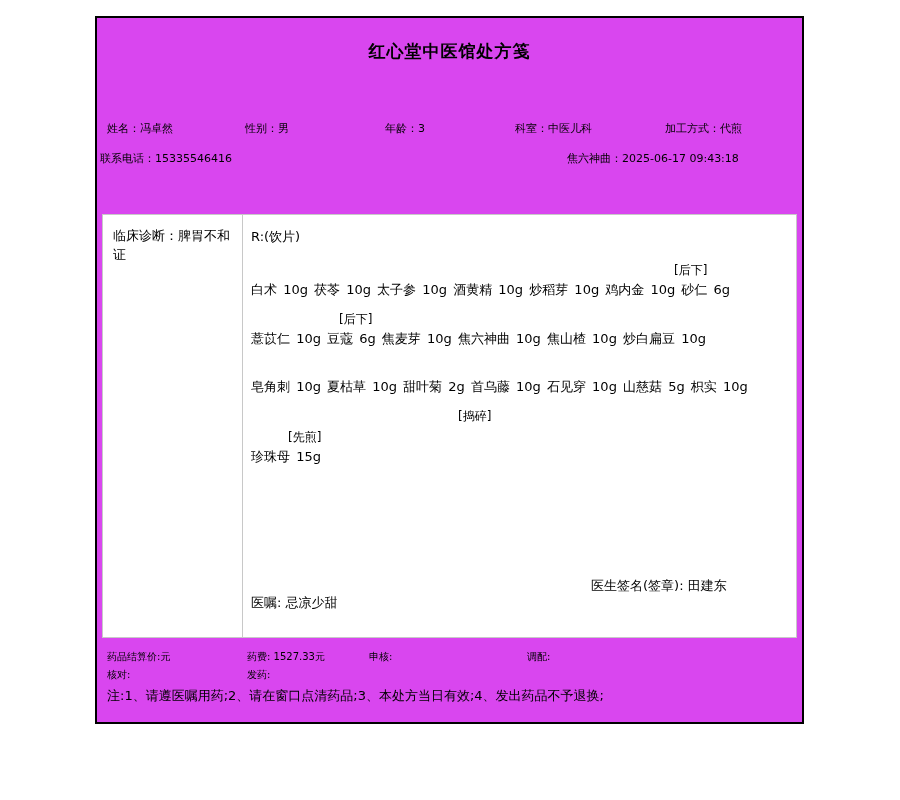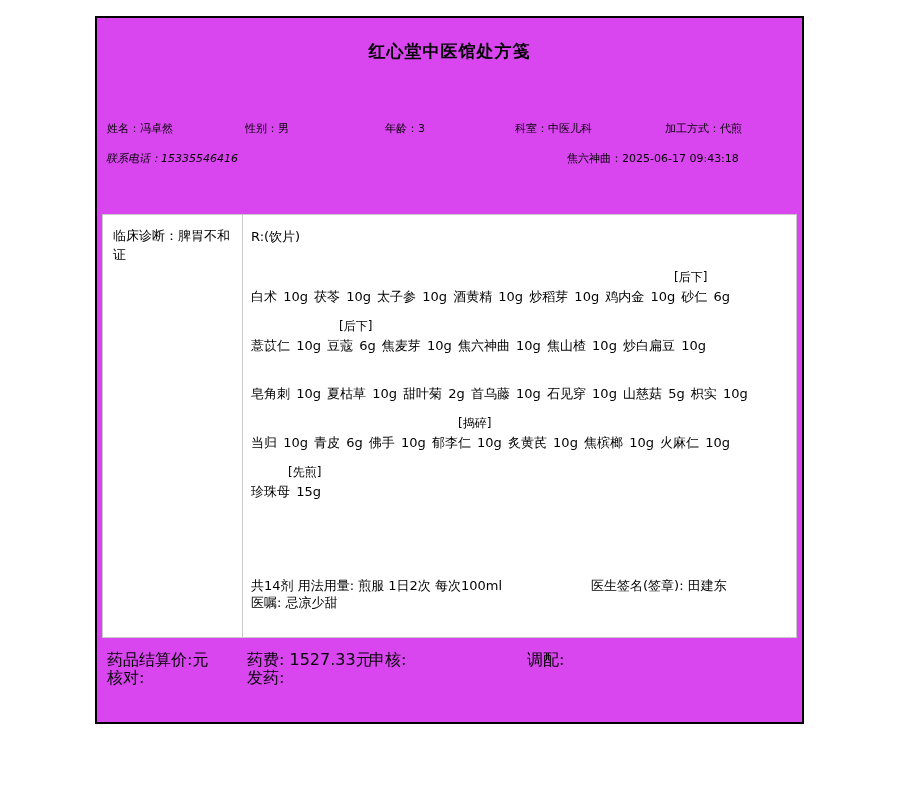--- a/index.html
+++ b/index.html
@@ -14,45 +14,45 @@
   }
   .title {
     position:absolute; top:22px; left:0; width:100%;
     text-align:center; font-size:17px; font-weight:bold; letter-spacing:1px;
   }
   .pfield { position:absolute; font-size:11px; white-space:nowrap; }
   .row1 { top:103px; }
   .row2 { top:133px; }
   .f-name { left:10px; }  .f-gender { left:148px; } .f-age { left:288px; }
   .f-dept { left:418px; } .f-proc { left:568px; }
-  .f-phone { left:9px;font-style:italic; } .f-rxno { left:153px; }  .f-time { left:470px; }
+  .f-phone { left:3px; } .f-rxno { left:153px; }  .f-time { left:470px; }
 
   .rxbox {
     position:absolute; left:5px; top:196px; width:695px; height:424px;
     border:1px solid #c8c8c8; background:#fff;
   }
   .diag-cell {
     position:absolute; left:0; top:0; width:140px; height:100%;
     border-right:1px solid #c8c8c8; padding:11px 1px 0 10px;
     font-size:13px; line-height:19px;
   }
   .rx-cell {
     position:absolute; left:140px; top:0; right:0; bottom:0;
     padding:13px 8px 0 8px; font-size:13px;
   }
-  .rx-header { line-height:18px; margin-bottom:21px; }
+  .rx-header { line-height:18px; margin-bottom:14px; }
   .rx-line { white-space:nowrap; }
   .rx-tag  { font-size:12px; line-height:21px; height:21px; }
   .rx-meds { font-size:13px; line-height:18px; margin-bottom:10px; word-spacing:2px; }
   .rx-spacer { height:20px; }
   .rx-summary { position:absolute; top:362px; left:8px; white-space:nowrap; }
   .rx-doctor  { position:absolute; top:362px; left:348px; white-space:nowrap; }
   .rx-advice  { position:absolute; top:379px; left:8px; white-space:nowrap;text-align:center; }
 
-  .ffield { position:absolute; font-size:16px; white-space:nowrap; }
+  .ffield { position:absolute; font-size:10px; white-space:nowrap; }
   .frow1 { top:632px; } .frow2 { top:650px; }
   .fc1 { left:10px; } .fc2 { left:150px; } .fc3 { left:272px; } .fc4 { left:430px; }
   .fnote { position:absolute; top:669px; left:10px; font-size:13px; white-space:nowrap; }
 </style>
 </head>
 <body>
 
 <div class="page">
   <div class="sheet">
 
@@ -73,33 +73,32 @@
       <div class="rx-cell">
         <div class="rx-header">R:(饮片)</div>
         <div>
             <div class="rx-line rx-tag" style="margin-left: 423px;">[后下]</div>
             <div class="rx-line rx-meds">白术 10g  茯苓 10g  太子参 10g  酒黄精 10g  炒稻芽 10g  鸡内金 10g  砂仁 6g</div>
             <div class="rx-line rx-tag" style="margin-left: 88px;">[后下]</div>
             <div class="rx-line rx-meds">薏苡仁 10g  豆蔻 6g  焦麦芽 10g  焦六神曲 10g  焦山楂 10g  炒白扁豆 10g</div>
             <div class="rx-line rx-spacer"></div>
             <div class="rx-line rx-meds">皂角刺 10g  夏枯草 10g  甜叶菊 2g  首乌藤 10g  石见穿 10g  山慈菇 5g  枳实 10g</div>
             <div class="rx-line rx-tag" style="margin-left: 207px;">[捣碎]</div>
-            <div class="rx-line rx-meds">当归 10g  青皮 6g  佛手 10g  郁李仁 10g  炙黄芪 10g  焦槟榔 10g  火麻仁 10g</div>
             <div class="rx-line rx-tag" style="margin-left: 37px;">[先煎]</div>
             <div class="rx-line rx-meds">珍珠母 15g</div>
           </div>
 
-        <div class="rx-summary">共14剂 用法用量: 煎服 1日2次 每次100ml</div>
         <div class="rx-doctor"><span>医生签名(签章): </span><span>田建东</span></div>
         <div class="rx-advice"><span>医嘱: </span><span>忌凉少甜</span></div>
       </div>
     </div>
 
     <div class="ffield frow1 fc1"><span>药品结算价:</span><span>元</span></div>
     <div class="ffield frow1 fc2"><span>药费: </span><span>1527.33元</span></div>
     <div class="ffield frow1 fc3">申核:</div>
     <div class="ffield frow1 fc4">调配:</div>
 
     <div class="ffield frow2 fc1">核对:</div>
     <div class="ffield frow2 fc2">发药:</div>
 
+    <div class="fnote">注:1、请遵医嘱用药;2、请在窗口点清药品;3、本处方当日有效;4、发出药品不予退换;</div>
   </div>
 </div>
 
 </body></html>

